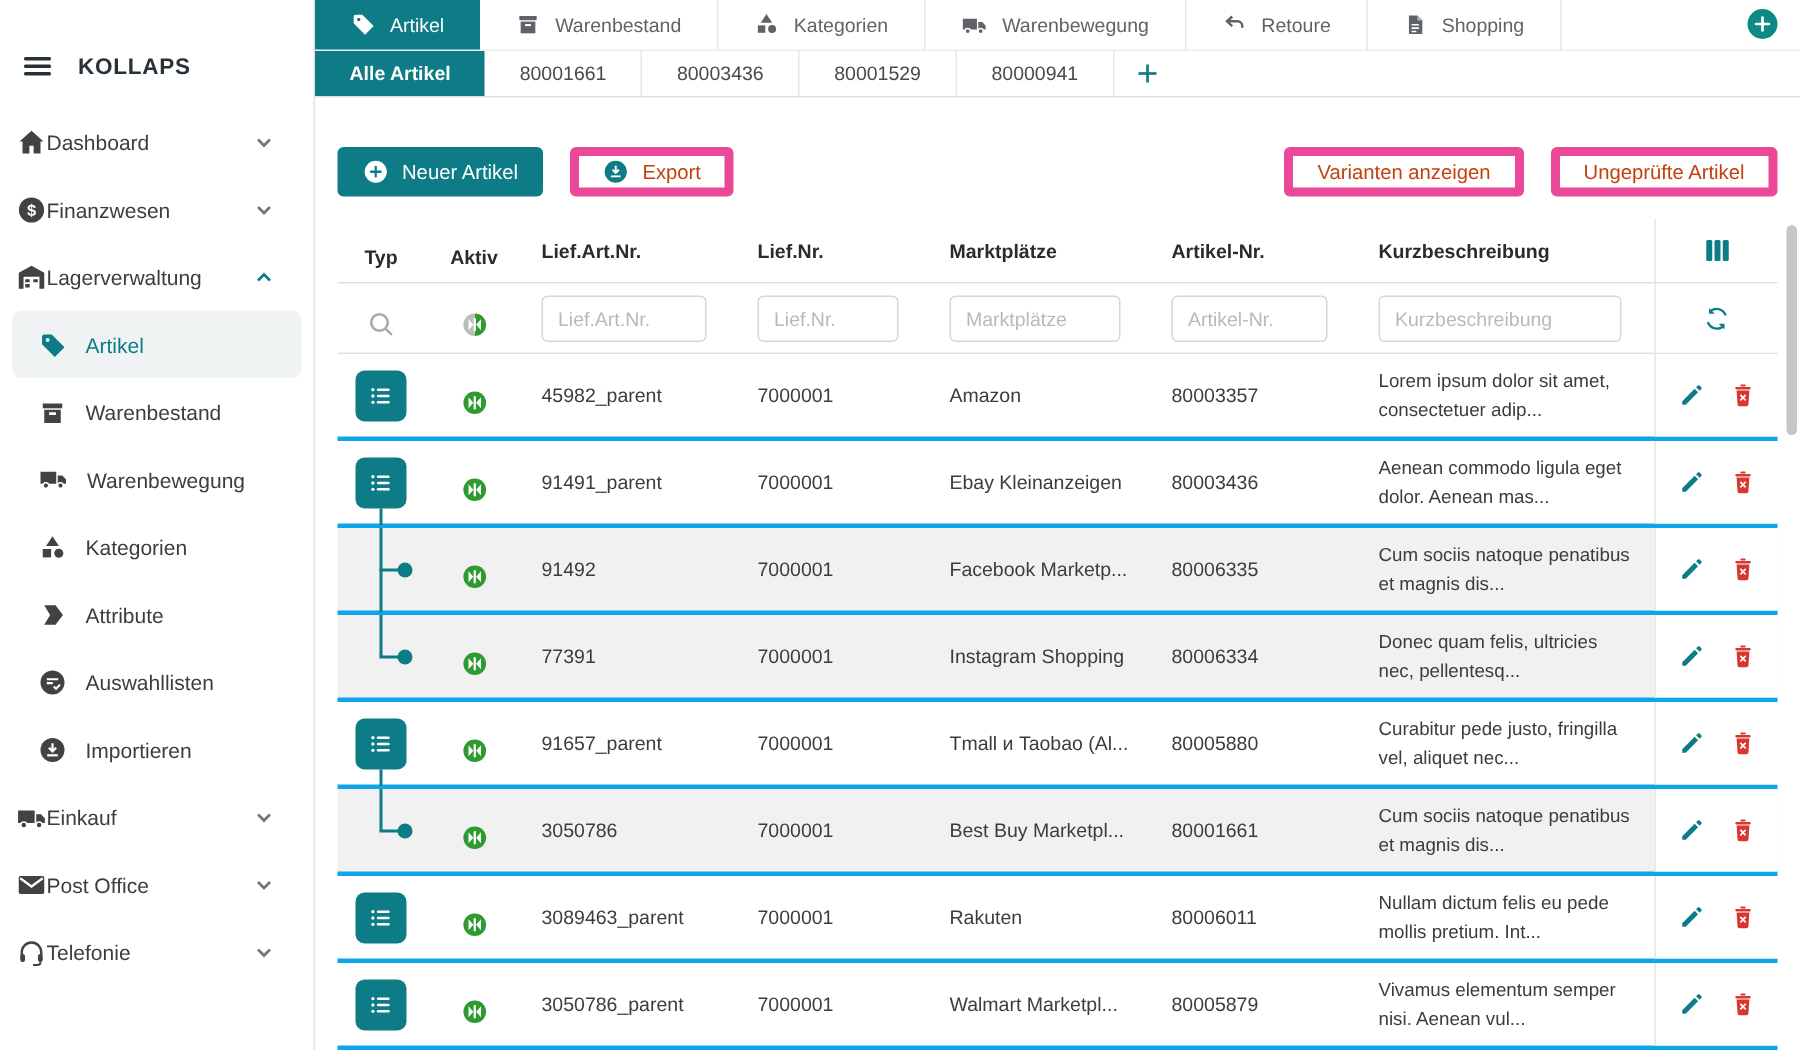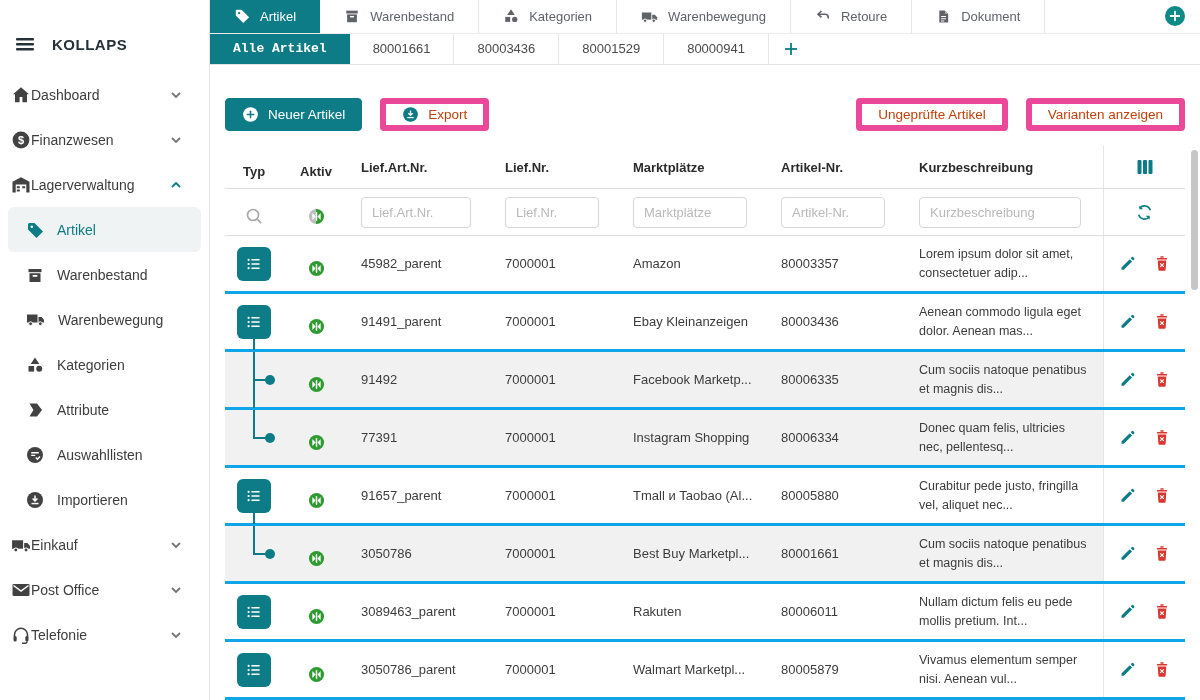--- a/index.html
+++ b/index.html
@@ -30,21 +30,21 @@
   .tab { display:flex; align-items:center; gap:10px; padding:0 24px; font-size:13px;
     color:#5f6368; cursor:pointer; border-right:1px solid #e6e6e6; }
   .tab .ti { display:flex; color:#5f6368; }
   .tab.active { background:#0d7c87; color:#fff; border-right:none; }
   .tab.active .ti { color:#fff; }
   .tab1-spacer { flex:1; display:flex; align-items:center; justify-content:flex-end; padding-right:12px; }
 
   .tabbar2 { height:33px; display:flex; align-items:stretch; border-bottom:1px solid #e3e3e3; }
   .subtab { display:flex; align-items:center; padding:0 23px; font-size:13px; color:#4a4a4a;
     cursor:pointer; border-right:1px solid #e6e6e6; }
-  .subtab.active { background:#0d7c87; color:#fff; font-weight:bold; border-right:none;font-family:Liberation Mono, monospace; }
+  .subtab.active { background:#0d7c87; color:#fff; font-weight:bold; border-right:none; }
   .subtab-plus { display:flex; align-items:center; padding:0 14px; cursor:pointer; border-right:none; }
 
   .content { flex:1; padding:0 15px; position:relative; }
 
   .toolbar { margin-top:33px; display:flex; align-items:center; }
   .btn { height:33px; border-radius:4px; font-size:13.5px; display:inline-flex; align-items:center;
     gap:9px; padding:0 16px; cursor:pointer; font-family:inherit; }
   .btn-primary { background:#0d7c87; color:#fff; border:1px solid #0d7c87; }
   .btn-outline { background:#fff; color:#c2410c; border:6px solid #ec4899; margin-left:18px; }
   .toolbar-right { margin-left:auto; display:flex; gap:18px; }
@@ -312,21 +312,21 @@
         <span>Retoure</span>
       </div>
       <div class="tab">
         <span class="ti">
             <svg width="15" height="15" viewBox="0 0 16 16">
               <path fill="currentColor" d="M3.5 1.5h6l3.5 3.5v9.5h-9.5z"></path>
               <path fill="#fff" d="M9.5 1.8V5h3.2z" opacity=".55"></path>
               <path stroke="#fff" stroke-width="1.1" d="M5.4 8h5.2M5.4 10.4h5.2M5.4 12.8h3.4"></path>
             </svg>
           </span>
-        <span>Dokument</span>
+        <span>Shopping</span>
       </div>
       <div class="tab1-spacer">
         <span class="icon-btn">
           <svg width="22" height="22" viewBox="0 0 22 22">
               <circle cx="11" cy="11" r="10" fill="#0d8a86"></circle>
               <rect x="10.1" y="5.8" width="1.8" height="10.4" rx=".9" fill="#fff"></rect>
               <rect x="5.8" y="10.1" width="10.4" height="1.8" rx=".9" fill="#fff"></rect>
             </svg>
         </span>
       </div>
@@ -370,24 +370,24 @@
         <button class="btn btn-outline">
           <svg width="17" height="17" viewBox="0 0 18 18">
               <circle cx="9" cy="9" r="7.8" fill="#0d7c87"></circle>
               <path stroke="#fff" stroke-width="1.4" fill="none" d="M9 4.8v4.6M6.8 7.6 9 9.8l2.2-2.2"></path>
               <rect x="5.6" y="11.6" width="6.8" height="1.3" fill="#fff"></rect>
             </svg>
           <span>Export</span>
         </button>
         <div class="toolbar-right">
           <button class="btn btn-outline">
-              <span>Ungeprüfte Artikel</span>
+              <span>Varianten anzeigen</span>
             </button>
           <button class="btn btn-outline">
-              <span>Varianten anzeigen</span>
+              <span>Ungeprüfte Artikel</span>
             </button>
         </div>
       </div>
 
       <div class="table">
 
         <div class="trow thead">
           <div class="cell-c">Typ</div>
           <div class="cell-c">Aktiv</div>
           <div class="cell">Lief.Art.Nr.</div>

